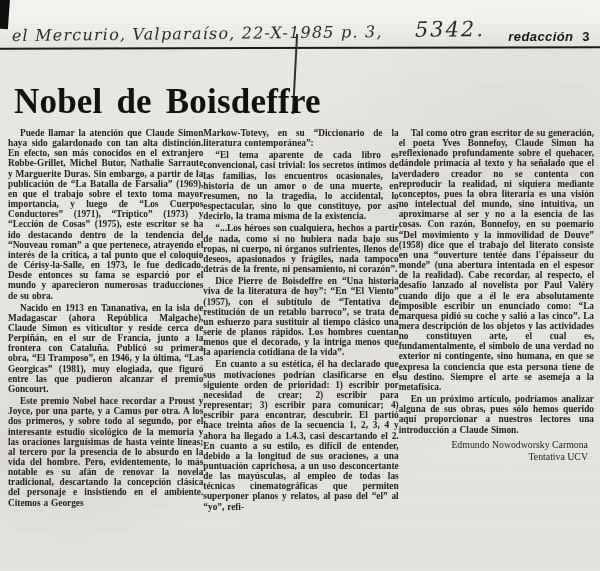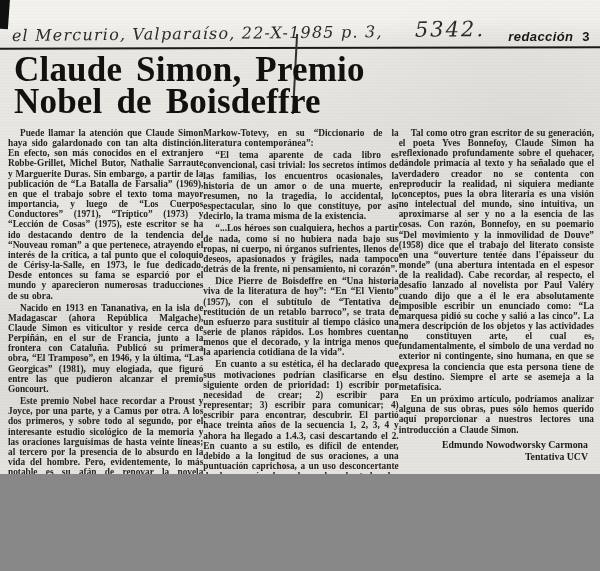--- a/index.html
+++ b/index.html
@@ -1,17 +1,17 @@
 <!DOCTYPE html>
 <html><head>
 <meta charset="utf-8">
 <style>
   html,body{margin:0;padding:0;background:#888;}
   .page{
-    position:relative;width:600px;height:474px;overflow:hidden;
+    position:relative;width:600px;height:571px;overflow:hidden;
     font-family:"Liberation Serif", serif;color:#26231f;
     background-image:
       radial-gradient(ellipse 220px 160px at 12% 78%, rgba(115,110,100,0.12), transparent 70%),
       radial-gradient(ellipse 320px 220px at 88% 28%, rgba(115,110,100,0.10), transparent 70%),
       radial-gradient(ellipse 260px 320px at 50% 55%, rgba(125,120,110,0.08), transparent 70%),
       repeating-linear-gradient(0deg, rgba(0,0,0,0.015) 0 1px, transparent 1px 3px),
       linear-gradient(#f3f2ef 0 20px, #e9e7e2 42px, #e5e3de 100%);
   }
   .corner-mark{
     position:absolute;left:-2px;top:-3px;width:11px;height:32px;background:#101010;
@@ -51,21 +51,21 @@
   }
   .col{flex:1;min-width:0;}
   .col p{
     margin:0;font-size:9.3px;line-height:10.15px;font-weight:bold;
     color:#26231f;word-spacing:0.6px;hyphens:none;
   }
   .col p + p{margin-top:2px;}
   .col p.indent{text-indent:12px;}
   .byline{
     margin-top:4px;padding-right:6px;text-align:right;
-    font-weight:bold;font-size:9.8px;line-height:12px;color:#1d1b18;
+    font-weight:normal;font-size:9.8px;line-height:12px;color:#1d1b18;
   }
 </style>
 </head>
 <body>
 
 <div class="page">
 
   <div class="corner-mark"></div>
 
   <div class="header-row">
@@ -76,21 +76,21 @@
     <div class="redaccion">
       <span>redacción</span>
       <span class="redaccion-num">3</span>
     </div>
   </div>
 
   <div class="header-rule"></div>
   <div class="pen-stroke"></div>
 
   <h1 class="headline">
-    <span>Claude Simon, Premio</span><br>
+    <br>
     <span>Nobel de Boisdeffre</span>
   </h1>
 
   <div class="columns">
 
     <div class="col">
       <p class="indent">Puede llamar la atención que Claude Simon haya sido galardonado con tan alta distinción. En efecto, son más conocidos en el extranjero Robbe-Grillet, Michel Butor, Nathalie Sarraute y Marguerite Duras. Sin embargo, a partir de la publicación de “La Batalla de Farsalia” (1969), en que el trabajo sobre el texto toma mayor importancia, y luego de “Los Cuerpos Conductores” (1971), “Tríptico” (1973) y “Lección de Cosas” (1975), este escritor se ha ido destacando dentro de la tendencia del “Nouveau roman” a que pertenece, atrayendo el interés de la crítica, a tal punto que el coloquio de Cérisy-la-Salle, en 1973, le fue dedicado. Desde entonces su fama se esparció por el mundo y aparecieron numerosas traducciones de su obra.</p>
       <p class="indent">Nacido en 1913 en Tananativa, en la isla de Madagascar (ahora República Malgache), Claude Simon es viticultor y reside cerca de Perpiñán, en el sur de Francia, junto a la frontera con Cataluña. Publicó su primera obra, “El Tramposo”, en 1946, y la última, “Las Georgicas” (1981), muy elogiada, que figuró entre las que pudieron alcanzar el premio Goncourt.</p>
       <p class="indent">Este premio Nobel hace recordar a Proust y Joyce, por una parte, y a Camus por otra. A los dos primeros, y sobre todo al segundo, por el interesante estudio sicológico de la memoria y las oraciones larguísimas de hasta veinte líneas; al tercero por la presencia de lo absurdo en la vida del hombre. Pero, evidentemente, lo más notable es su afán de renovar la novela tradicional, descartando la concepción clásica del personaje e insistiendo en el ambiente. Citemos a Georges</p>
     </div>

